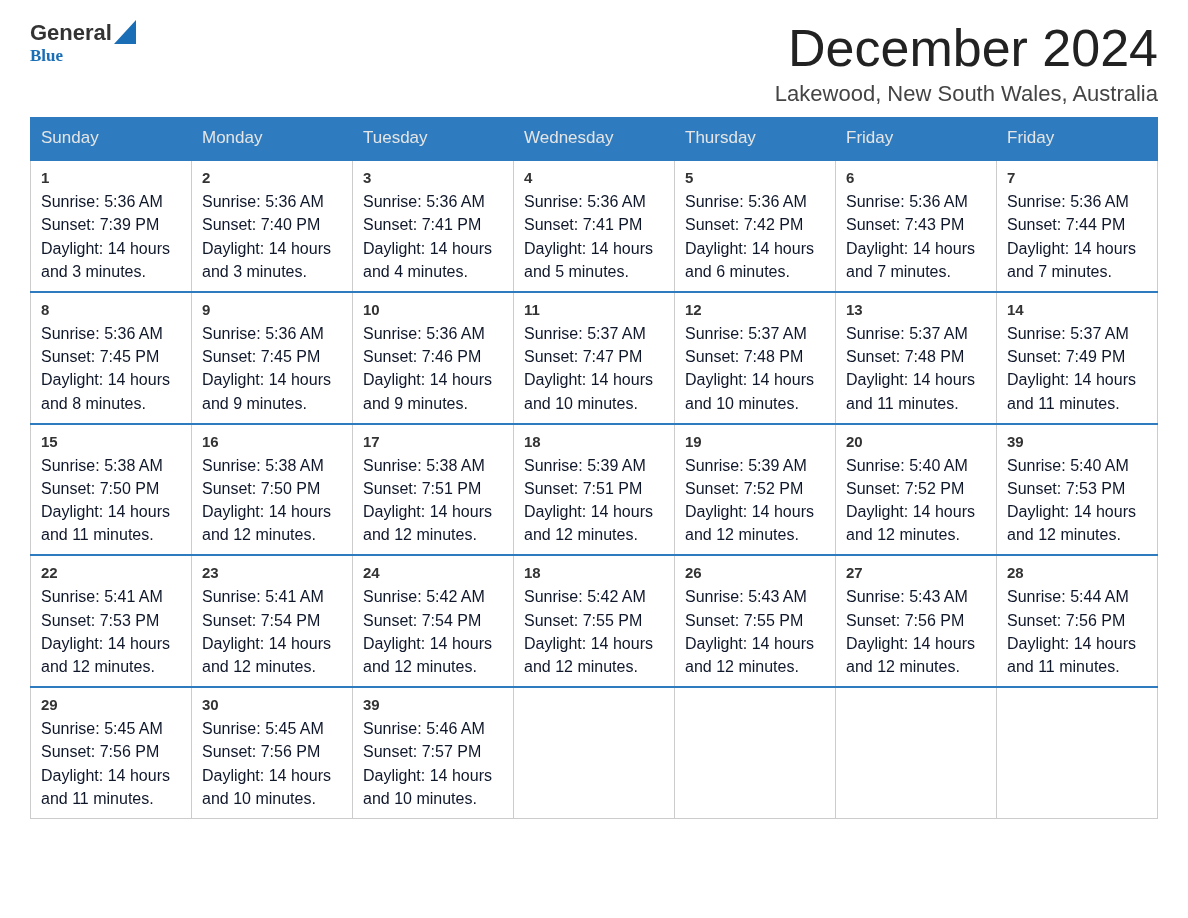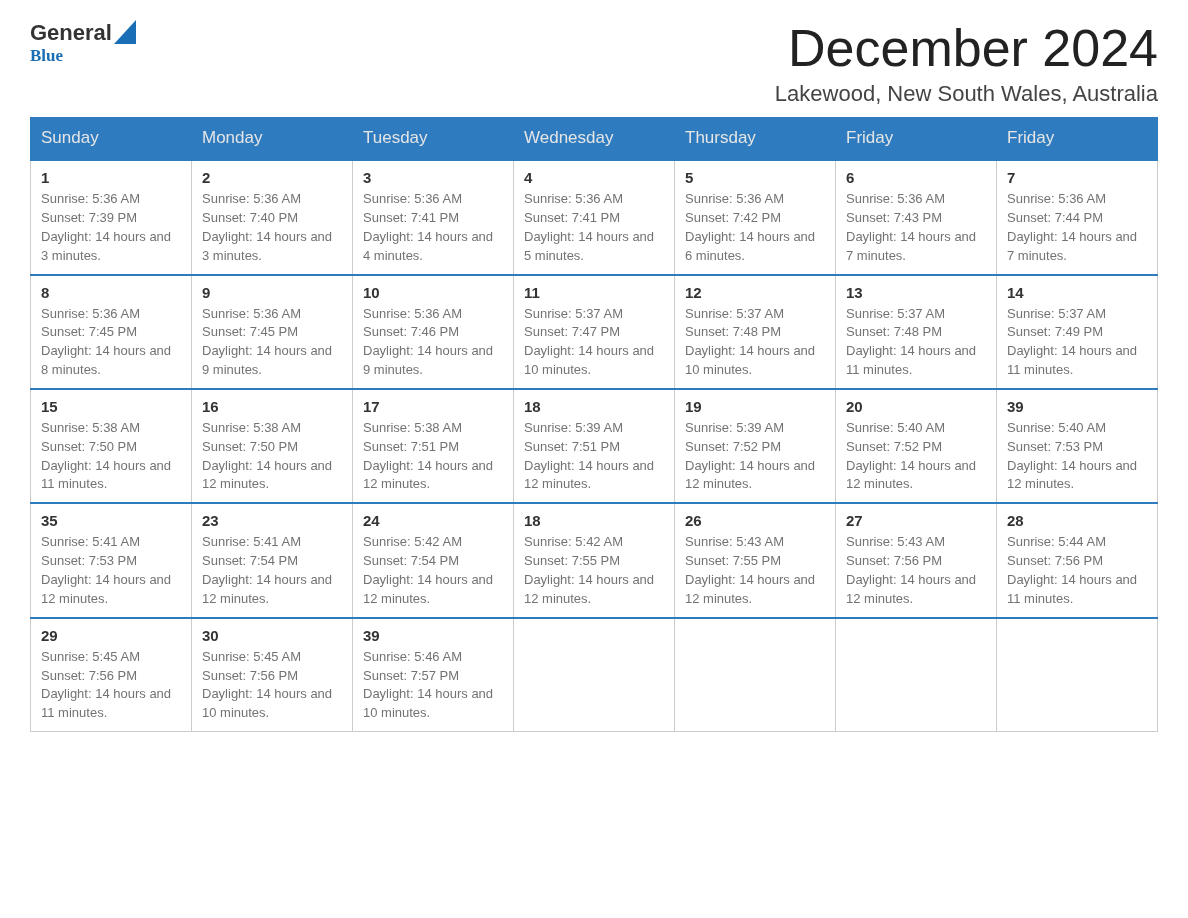--- a/index.html
+++ b/index.html
@@ -68,23 +68,23 @@
     .calendar-table tbody tr td {
       border-top: 2px solid #2e7bbf;
     }
     .day-number {
       font-size: 15px;
       font-weight: bold;
       margin-bottom: 4px;
       display: block;
     }
     .day-info {
-      font-size: 13px;
+      font-size: 16px;
       line-height: 1.45;
-      color: #737373;
+      color: #0f172a;
     }
     .empty-cell {
       background: #fff;
     }
   </style>
 </head>
 <body>
 
 <div class="header">
   <div class="logo-wrapper">
@@ -202,21 +202,21 @@
           <span class="day-number">20</span>
           <div class="day-info">Sunrise: 5:40 AM<br>Sunset: 7:52 PM<br>Daylight: 14 hours and 12 minutes.</div>
         </td>
         <td>
           <span class="day-number">39</span>
           <div class="day-info">Sunrise: 5:40 AM<br>Sunset: 7:53 PM<br>Daylight: 14 hours and 12 minutes.</div>
         </td>
       </tr>
       <tr>
         <td>
-          <span class="day-number">35</span>
+          <span class="day-number">22</span>
           <div class="day-info">Sunrise: 5:41 AM<br>Sunset: 7:53 PM<br>Daylight: 14 hours and 12 minutes.</div>
         </td>
         <td>
           <span class="day-number">23</span>
           <div class="day-info">Sunrise: 5:41 AM<br>Sunset: 7:54 PM<br>Daylight: 14 hours and 12 minutes.</div>
         </td>
         <td>
           <span class="day-number">24</span>
           <div class="day-info">Sunrise: 5:42 AM<br>Sunset: 7:54 PM<br>Daylight: 14 hours and 12 minutes.</div>
         </td>

